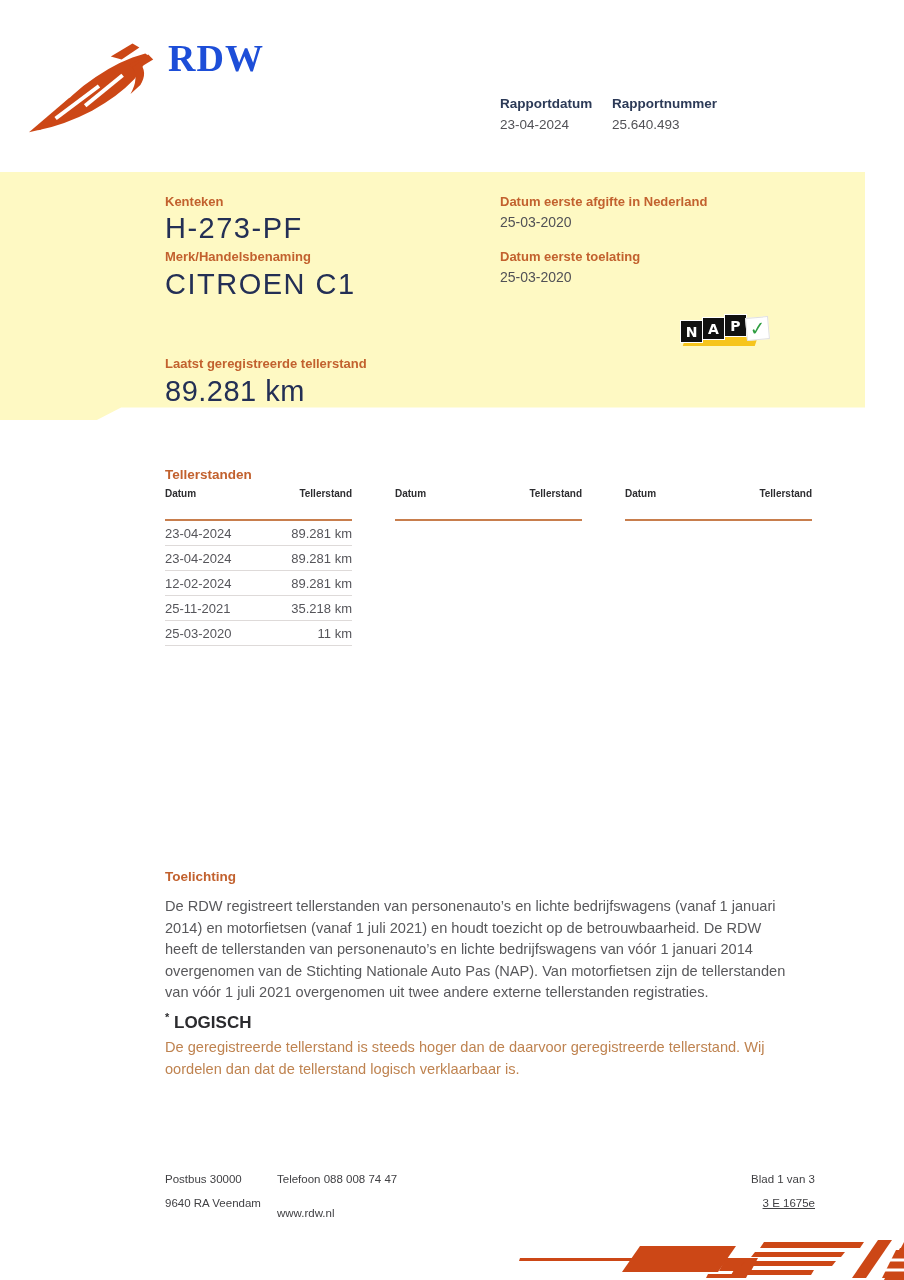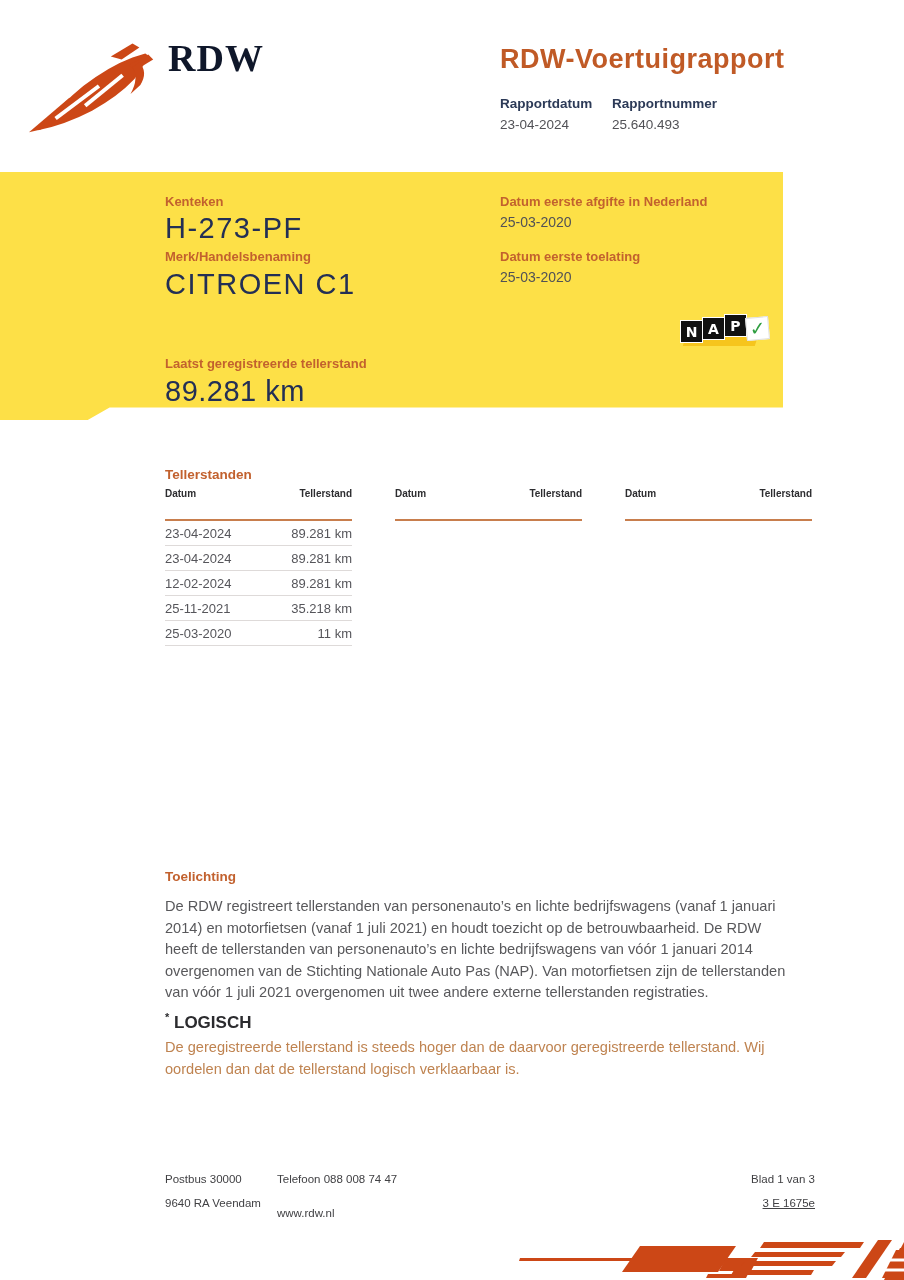--- a/index.html
+++ b/index.html
@@ -6,32 +6,32 @@
   .page{
     position:relative;width:904px;height:1280px;background:#ffffff;
     font-family:"Liberation Sans","DejaVu Sans",sans-serif;
     overflow:hidden;margin:0 auto;
   }
   
   .logo-wrap{position:absolute;left:28px;top:34px;width:260px;height:110px;display:flex;align-items:flex-start;}
   .logo-feather{width:138px;height:105px;flex:0 0 auto;}
   .logo-text{
     font-family:"Liberation Serif","DejaVu Serif",serif;
-    font-size:38px;font-weight:600;color:#0f172a;letter-spacing:1px;margin:2px 0 0 2px;
+    font-size:38px;font-weight:600;color:#1d4ed8;letter-spacing:1px;margin:2px 0 0 2px;
   }
   .report-title{
     position:absolute;left:500px;top:44px;
     font-size:27px;font-weight:bold;color:#c05a26;letter-spacing:0.5px;
   }
   .report-meta{position:absolute;left:500px;top:96px;display:grid;grid-template-columns:112px auto;grid-row-gap:6px;}
   .meta-label{font-size:13.5px;font-weight:bold;color:#2c3a57;}
   .meta-value{font-size:13.5px;color:#515156;}
   
   .vehicle-panel{
-    position:absolute;left:0;top:172px;width:783px;height:248px;background:#fde047;
+    position:absolute;left:0;top:172px;width:865px;height:248px;background:#fef9c3;
     clip-path:polygon(0 0,100% 0,100% 95%,14% 95%,11.2% 100%,0 100%);
   }
   .fld-label{position:absolute;font-size:13px;font-weight:bold;color:#c2612e;}
   .fld-big{position:absolute;font-size:29px;color:#232f55;letter-spacing:1.5px;}
   .fld-small{position:absolute;font-size:14px;color:#515156;}
   .oordeel{position:absolute;left:500px;top:146px;font-size:24px;font-weight:bold;color:#232f55;line-height:32px;letter-spacing:0.5px;}
   
   .nap{position:absolute;left:678px;top:140px;width:86px;height:42px;}
   .nap-yellow{position:absolute;left:8px;top:14px;width:72px;height:20px;background:#f6c51d;transform:skewX(-18deg);}
   .nap-tile{position:absolute;width:21px;height:21px;background:#111111;color:#ffffff;
@@ -77,21 +77,20 @@
         <path d="M113,28 Q122,38 114,51 L104,60 Q113,44 106,33 Z"></path>
       </g>
       <g stroke="#ffffff" stroke-width="4" fill="none">
         <path d="M28,85 L72,52"></path>
         <path d="M58,72 L96,41"></path>
       </g>
     </svg>
     <div class="logo-text">RDW</div>
   </div>
 
-  <div class="report-title">RDW-Voertuigrapport</div>
 
   <div class="report-meta">
     <div class="meta-label">Rapportdatum</div>
     <div class="meta-label">Rapportnummer</div>
     <div class="meta-value">23-04-2024</div>
     <div class="meta-value">25.640.493</div>
   </div>
 
   <div class="vehicle-panel">
     <div class="fld-label" style="left:165px;top:22px;">Kenteken</div>

